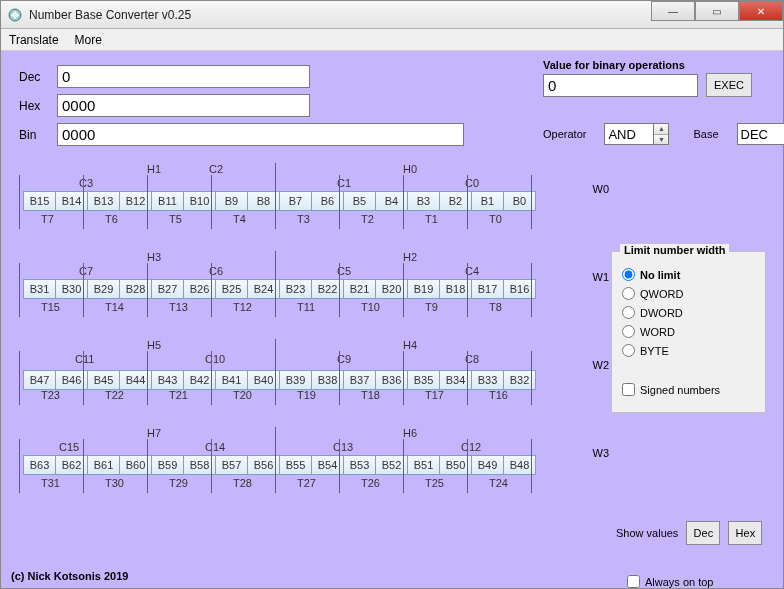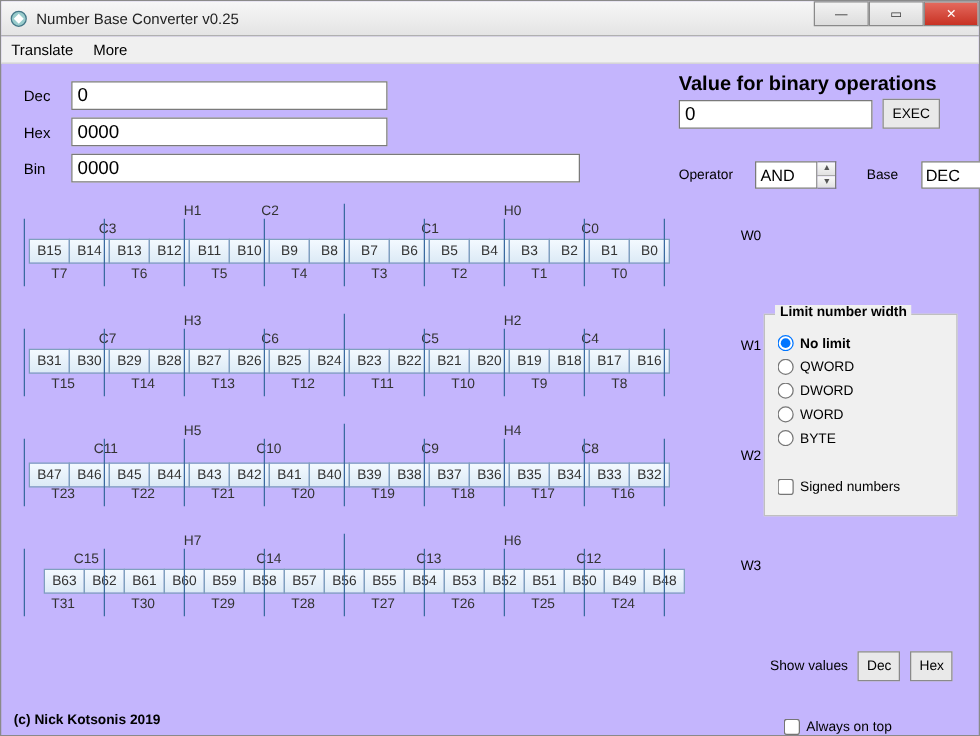--- a/index.html
+++ b/index.html
@@ -64,21 +64,21 @@
 input[type=text].field {
   height: 23px;
   border: 1px solid #7a7a7a;
   background: #fff;
   padding: 2px 4px;
   font-size: 15px;
   font-family: Tahoma, Arial;
 }
 .top-left { position: absolute; left: 18px; top: 14px; width: 450px; }
 .top-right { position: absolute; left: 542px; top: 8px; width: 220px; }
-.top-right .hlbl { font-weight: bold; font-size: 16px; margin-bottom: 2px; display: block; }
+.top-right .hlbl { font-weight: bold; font-size: 11px; margin-bottom: 2px; display: block; }
 .exec-btn {
   height: 24px; width: 46px;
   background: #e9e9e9;
   border: 1px solid #8a8a8a;
   font-size: 11px;
 }
 .op-row { display: flex; align-items: center; gap: 18px; margin-top: 26px; font-size: 11px; }
 .spinbox { display: flex; align-items: stretch; }
 .spinbox input { width: 50px; height: 22px; border: 1px solid #7a7a7a; font-size: 13px; padding-left: 3px; }
 .spinbox .btns { display: flex; flex-direction: column; width: 15px; border: 1px solid #7a7a7a; border-left: none; }
@@ -314,21 +314,21 @@
           <div class="vline" style="left: 64px; top: 12px; height: 54px;"></div>
           <div class="vline" style="left: 128px; top: 12px; height: 54px;"></div>
           <div class="vline" style="left: 192px; top: 12px; height: 54px;"></div>
           <div class="vline" style="left: 256px; top: 0px; height: 66px;"></div>
           <div class="vline" style="left: 320px; top: 12px; height: 54px;"></div>
           <div class="vline" style="left: 384px; top: 12px; height: 54px;"></div>
           <div class="vline" style="left: 448px; top: 12px; height: 54px;"></div>
           <div class="vline" style="left: 0px; top: 12px; height: 54px;"></div>
           <div class="vline" style="left: 512px; top: 12px; height: 54px;"></div>
         </div>
-        <div class="wordrow" style="height: 68px; padding-left: 12px;">
+        <div class="wordrow" style="height: 68px;">
           <span class="hcell" style="left: 128px; top: 0px;">H7</span>
           <span class="hcell" style="left: 384px; top: 0px;">H6</span>
           <span class="hcell" style="left: 40px; top: 14px;">C15</span>
           <span class="hcell" style="left: 186px; top: 14px;">C14</span>
           <span class="hcell" style="left: 314px; top: 14px;">C13</span>
           <span class="hcell" style="left: 442px; top: 14px;">C12</span>
           <div class="bits-row" style="position: absolute; top: 28px;">
             <div class="bit">B63</div>
             <div class="bit">B62</div>
             <div class="bit">B61</div>

